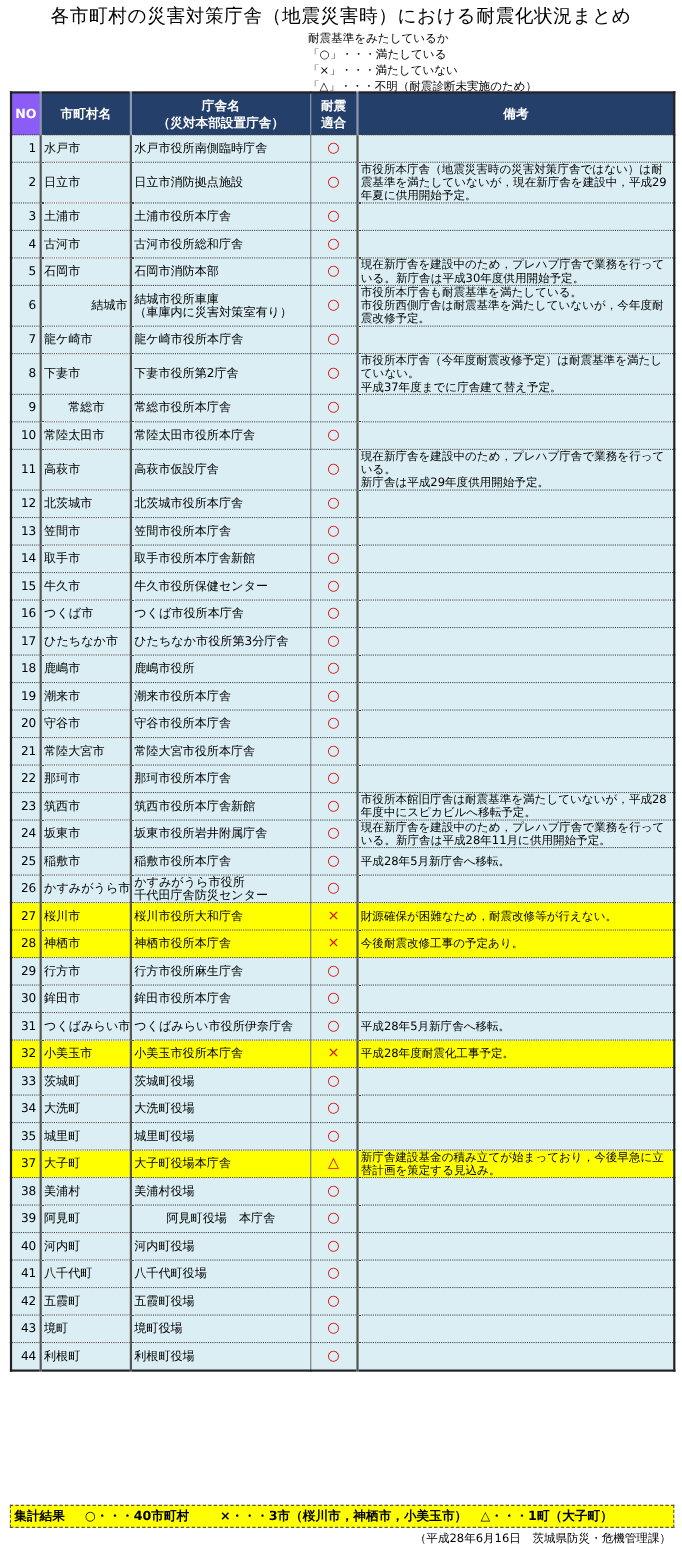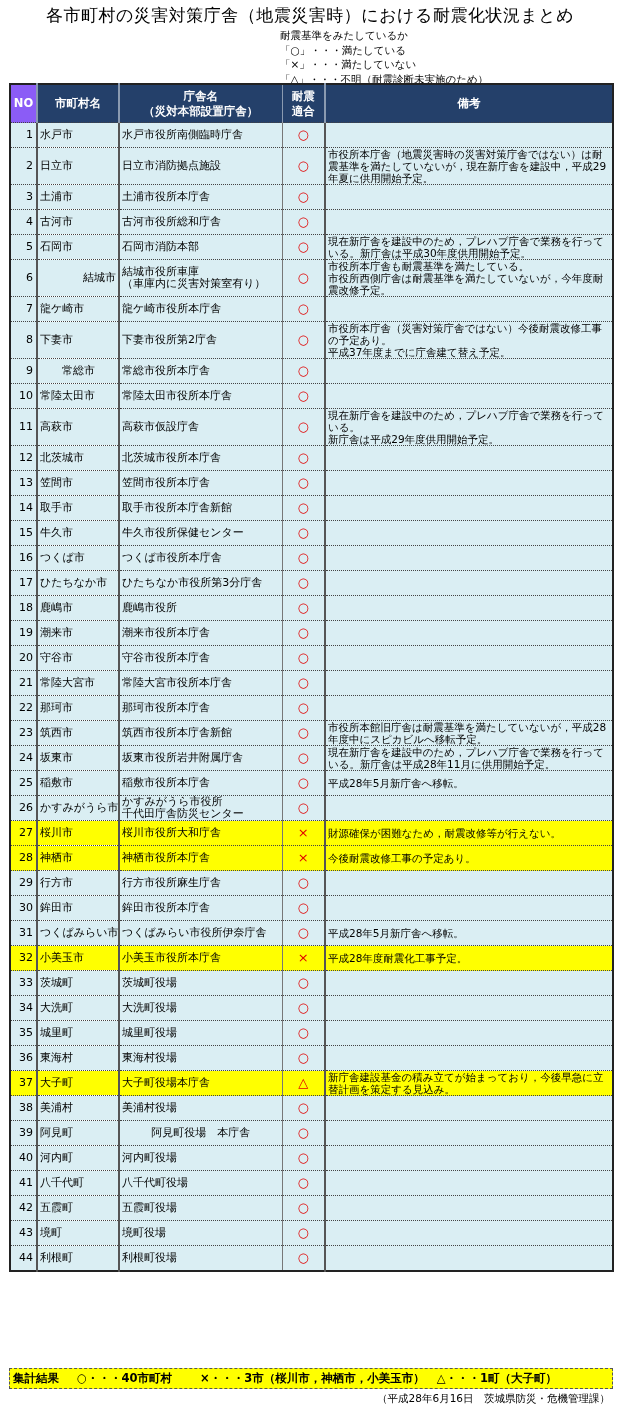--- a/index.html
+++ b/index.html
@@ -148,21 +148,21 @@
         <td class="city" style="white-space: nowrap;">龍ケ崎市</td>
         <td class="bldg" style="white-space: pre-line;">龍ケ崎市役所本庁舎</td>
         <td class="mark" style="white-space: nowrap; color: rgb(224, 0, 0);">○</td>
         <td class="note" style="white-space: pre-line;"></td>
       </tr>
       <tr>
         <td class="no" style="white-space: nowrap;">8</td>
         <td class="city" style="white-space: nowrap;">下妻市</td>
         <td class="bldg" style="white-space: pre-line;">下妻市役所第2庁舎</td>
         <td class="mark" style="white-space: nowrap; color: rgb(224, 0, 0);">○</td>
-        <td class="note" style="white-space: pre-line;">市役所本庁舎（災害対策庁舎ではない）今後耐震改修工事の予定あり。
+        <td class="note" style="white-space: pre-line;">市役所本庁舎（今年度耐震改修予定）は耐震基準を満たしていない。
 平成37年度までに庁舎建て替え予定。</td>
       </tr>
       <tr>
         <td class="no" style="white-space: nowrap;">9</td>
         <td class="city" style="white-space: nowrap; padding-left: 24px;">常総市</td>
         <td class="bldg" style="white-space: pre-line;">常総市役所本庁舎</td>
         <td class="mark" style="white-space: nowrap; color: rgb(224, 0, 0);">○</td>
         <td class="note" style="white-space: pre-line;"></td>
       </tr>
       <tr>
@@ -342,27 +342,20 @@
         <td class="mark" style="white-space: nowrap; color: rgb(224, 0, 0);">○</td>
         <td class="note" style="white-space: pre-line;"></td>
       </tr>
       <tr>
         <td class="no" style="white-space: nowrap;">35</td>
         <td class="city" style="white-space: nowrap;">城里町</td>
         <td class="bldg" style="white-space: pre-line;">城里町役場</td>
         <td class="mark" style="white-space: nowrap; color: rgb(224, 0, 0);">○</td>
         <td class="note" style="white-space: pre-line;"></td>
       </tr>
-      <tr>
-        <td class="no" style="white-space: nowrap;">36</td>
-        <td class="city" style="white-space: nowrap;">東海村</td>
-        <td class="bldg" style="white-space: pre-line;">東海村役場</td>
-        <td class="mark" style="white-space: nowrap; color: rgb(224, 0, 0);">○</td>
-        <td class="note" style="white-space: pre-line;"></td>
-      </tr>
       <tr class="hl">
         <td class="no" style="white-space: nowrap;">37</td>
         <td class="city" style="white-space: nowrap;">大子町</td>
         <td class="bldg" style="white-space: pre-line;">大子町役場本庁舎</td>
         <td class="mark" style="white-space: nowrap; color: rgb(224, 0, 0);">△</td>
         <td class="note" style="white-space: pre-line;">新庁舎建設基金の積み立てが始まっており，今後早急に立替計画を策定する見込み。</td>
       </tr>
       <tr>
         <td class="no" style="white-space: nowrap;">38</td>
         <td class="city" style="white-space: nowrap;">美浦村</td>

